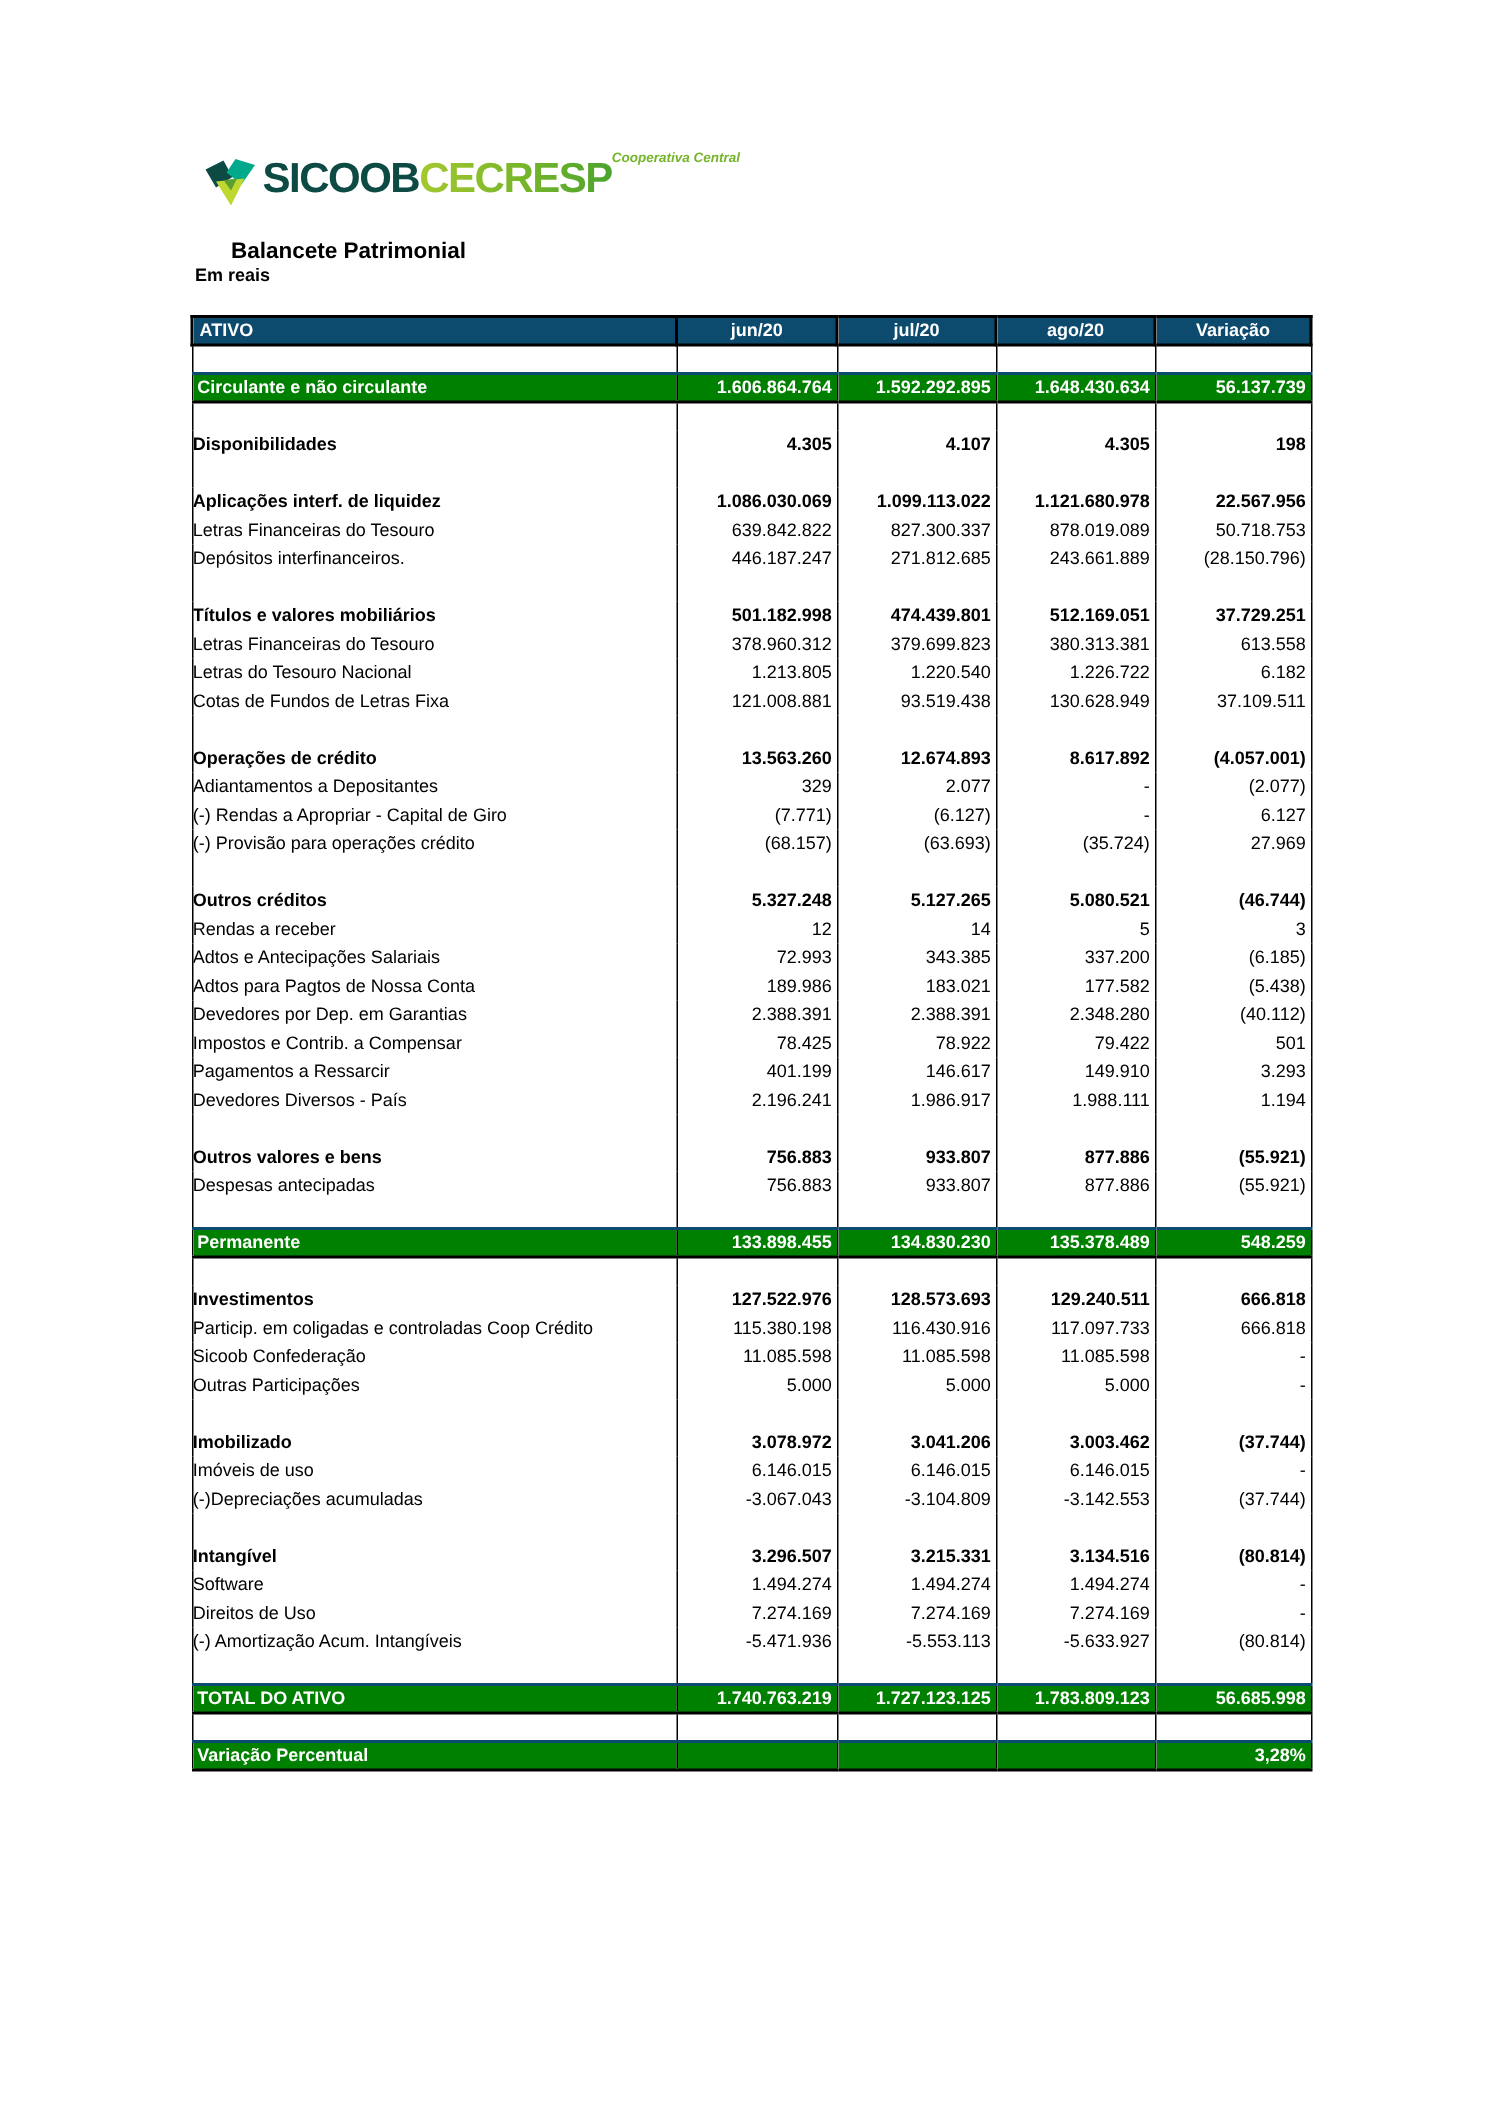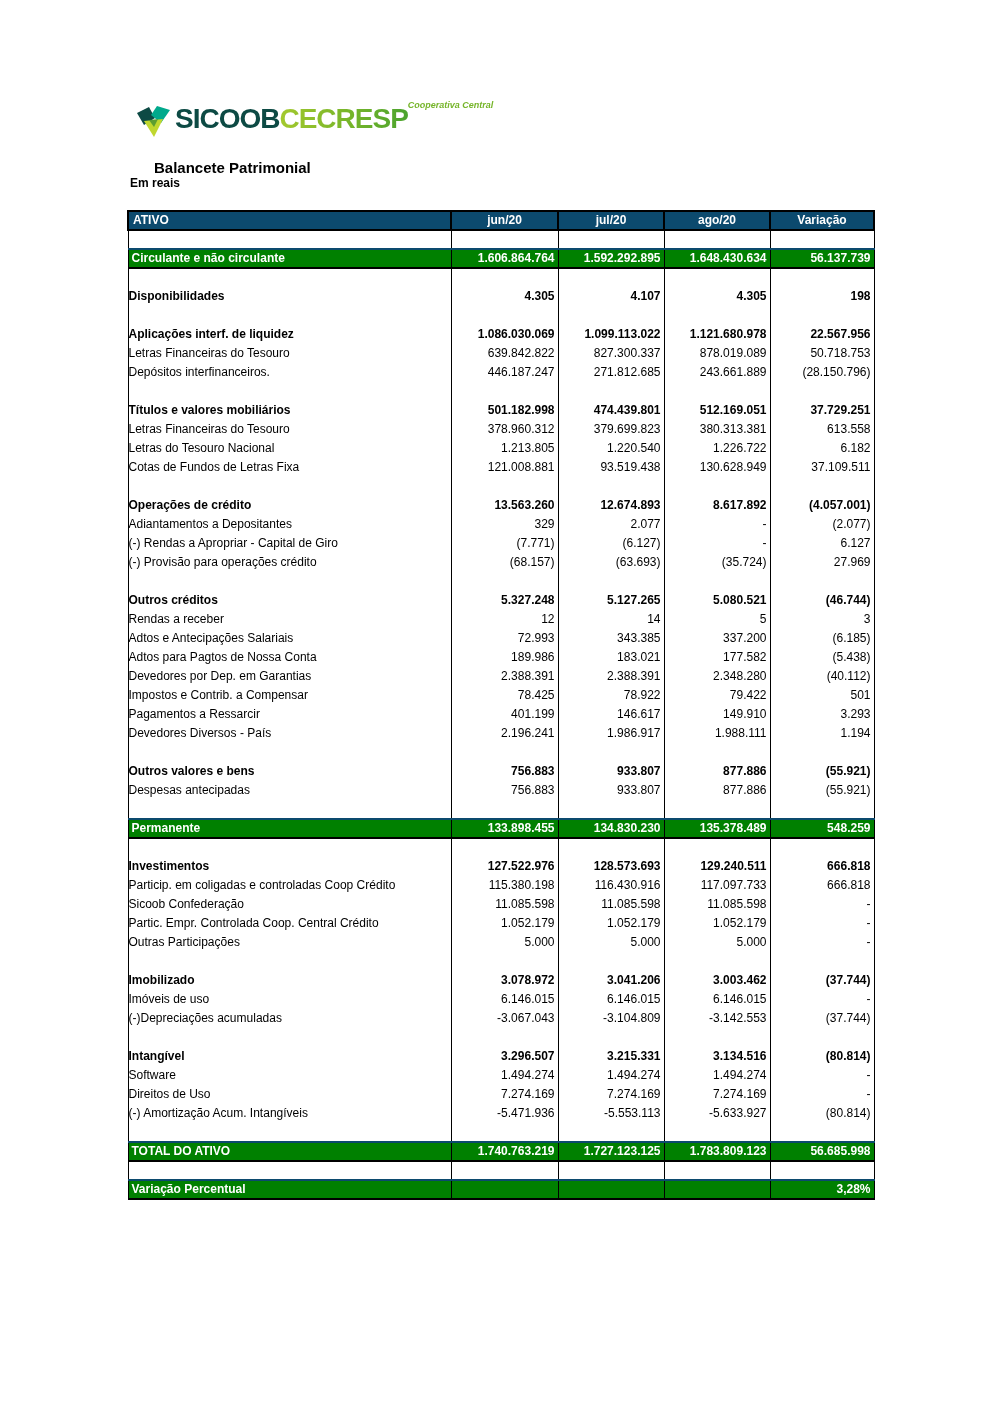--- a/index.html
+++ b/index.html
@@ -349,27 +349,20 @@
         <td class="val">666.818</td>
       </tr>
       <tr class="item">
         <td class="label ind3">Sicoob Confederação</td>
         <td class="val">11.085.598</td>
         <td class="val">11.085.598</td>
         <td class="val">11.085.598</td>
         <td class="val">-</td>
       </tr>
       <tr class="item">
-        <td class="label ind3">Partic. Empr. Controlada Coop. Central Crédito</td>
-        <td class="val">1.052.179</td>
-        <td class="val">1.052.179</td>
-        <td class="val">1.052.179</td>
-        <td class="val">-</td>
-      </tr>
-      <tr class="item">
         <td class="label ind2">Outras Participações</td>
         <td class="val">5.000</td>
         <td class="val">5.000</td>
         <td class="val">5.000</td>
         <td class="val">-</td>
       </tr>
       <tr class="blank">
         <td class="label ind0"></td>
         <td class="val"></td>
         <td class="val"></td>

